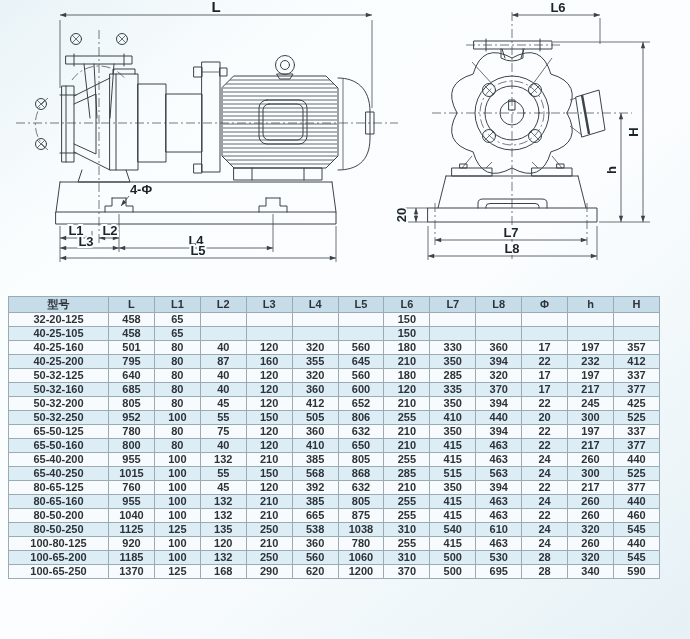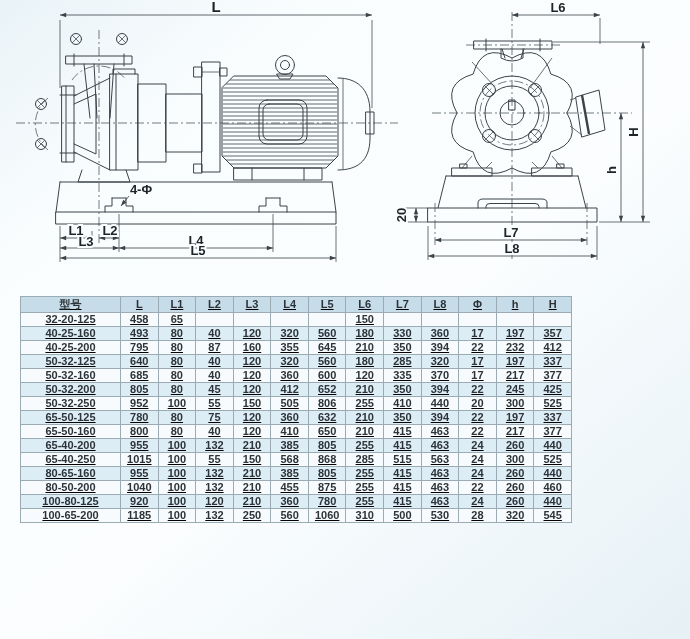--- a/index.html
+++ b/index.html
@@ -13,21 +13,21 @@
   svg .thin{fill:none;stroke:#3b4349;stroke-width:.75;}
   svg .cl{fill:none;stroke:#3b4349;stroke-width:.7;stroke-dasharray:9 3 2 3;}
   svg .dim{fill:none;stroke:#3b4349;stroke-width:.8;}
   svg .fin{stroke:#3b4349;stroke-width:.8;}
   svg .heavy{fill:none;stroke:#3b4349;stroke-width:2.4;}
   svg .dimtxt{
     font-family:"Liberation Sans",sans-serif;font-size:13px;font-weight:bold;fill:#1e2327;
     paint-order:stroke;stroke:#fafdfe;stroke-width:4px;text-anchor:middle;
   }
   svg .bigtxt{font-size:15px;}
-  .table-wrap{position:absolute;left:20px;top:296px;width:552px;text-decoration:underline;}
+  .table-wrap{position:absolute;left:8px;top:296px;width:652px;}
   table{border-collapse:collapse;width:100%;table-layout:fixed;}
   col.model-col{width:100px;}
   th,td{
     border:1px solid #9aabb4;text-align:center;padding:0;
     font-size:11px;font-weight:bold;color:#2d3338;overflow:hidden;white-space:nowrap;
   }
   th{height:15px;line-height:15px;background:#c6dde9;}
   td{height:13px;line-height:13px;}
   tbody tr:nth-child(odd){background:#f7fbfd;}
   tbody tr:nth-child(even){background:#dcedf6;}
@@ -290,22 +290,37 @@
             <td></td>
             <td></td>
             <td>150</td>
             <td></td>
             <td></td>
             <td></td>
             <td></td>
             <td></td>
           </tr>
           <tr>
+            <td>40-25-105</td>
+            <td>458</td>
+            <td>65</td>
+            <td></td>
+            <td></td>
+            <td></td>
+            <td></td>
+            <td>150</td>
+            <td></td>
+            <td></td>
+            <td></td>
+            <td></td>
+            <td></td>
+          </tr>
+          <tr>
             <td>40-25-160</td>
-            <td>493</td>
+            <td>501</td>
             <td>80</td>
             <td>40</td>
             <td>120</td>
             <td>320</td>
             <td>560</td>
             <td>180</td>
             <td>330</td>
             <td>360</td>
             <td>17</td>
             <td>197</td>
@@ -440,48 +455,78 @@
             <td>568</td>
             <td>868</td>
             <td>285</td>
             <td>515</td>
             <td>563</td>
             <td>24</td>
             <td>300</td>
             <td>525</td>
           </tr>
           <tr>
+            <td>80-65-125</td>
+            <td>760</td>
+            <td>100</td>
+            <td>45</td>
+            <td>120</td>
+            <td>392</td>
+            <td>632</td>
+            <td>210</td>
+            <td>350</td>
+            <td>394</td>
+            <td>22</td>
+            <td>217</td>
+            <td>377</td>
+          </tr>
+          <tr>
             <td>80-65-160</td>
             <td>955</td>
             <td>100</td>
             <td>132</td>
             <td>210</td>
             <td>385</td>
             <td>805</td>
             <td>255</td>
             <td>415</td>
             <td>463</td>
             <td>24</td>
             <td>260</td>
             <td>440</td>
           </tr>
           <tr>
             <td>80-50-200</td>
             <td>1040</td>
             <td>100</td>
             <td>132</td>
             <td>210</td>
-            <td>455</td>
+            <td>665</td>
             <td>875</td>
             <td>255</td>
             <td>415</td>
             <td>463</td>
             <td>22</td>
             <td>260</td>
             <td>460</td>
+          </tr>
+          <tr>
+            <td>80-50-250</td>
+            <td>1125</td>
+            <td>125</td>
+            <td>135</td>
+            <td>250</td>
+            <td>538</td>
+            <td>1038</td>
+            <td>310</td>
+            <td>540</td>
+            <td>610</td>
+            <td>24</td>
+            <td>320</td>
+            <td>545</td>
           </tr>
           <tr>
             <td>100-80-125</td>
             <td>920</td>
             <td>100</td>
             <td>120</td>
             <td>210</td>
             <td>360</td>
             <td>780</td>
             <td>255</td>
@@ -499,17 +544,32 @@
             <td>250</td>
             <td>560</td>
             <td>1060</td>
             <td>310</td>
             <td>500</td>
             <td>530</td>
             <td>28</td>
             <td>320</td>
             <td>545</td>
           </tr>
+          <tr>
+            <td>100-65-250</td>
+            <td>1370</td>
+            <td>125</td>
+            <td>168</td>
+            <td>290</td>
+            <td>620</td>
+            <td>1200</td>
+            <td>370</td>
+            <td>500</td>
+            <td>695</td>
+            <td>28</td>
+            <td>340</td>
+            <td>590</td>
+          </tr>
         </tbody>
     </table>
   </div>
 
 </div>
 
 </body></html>

